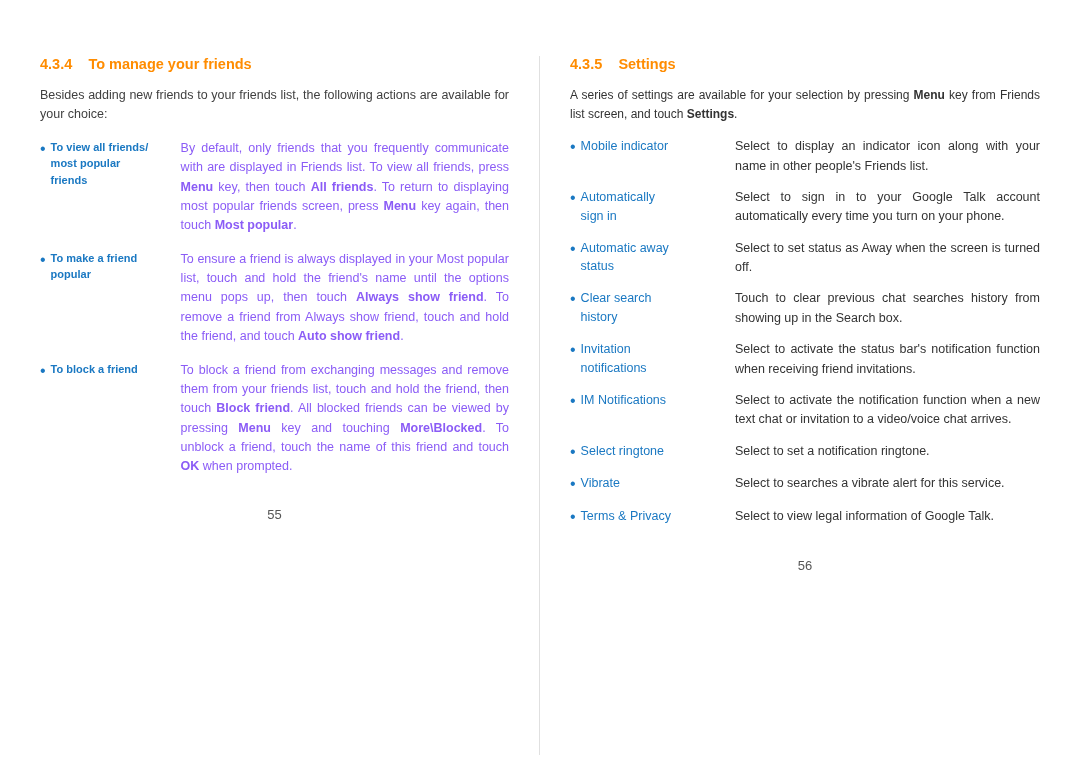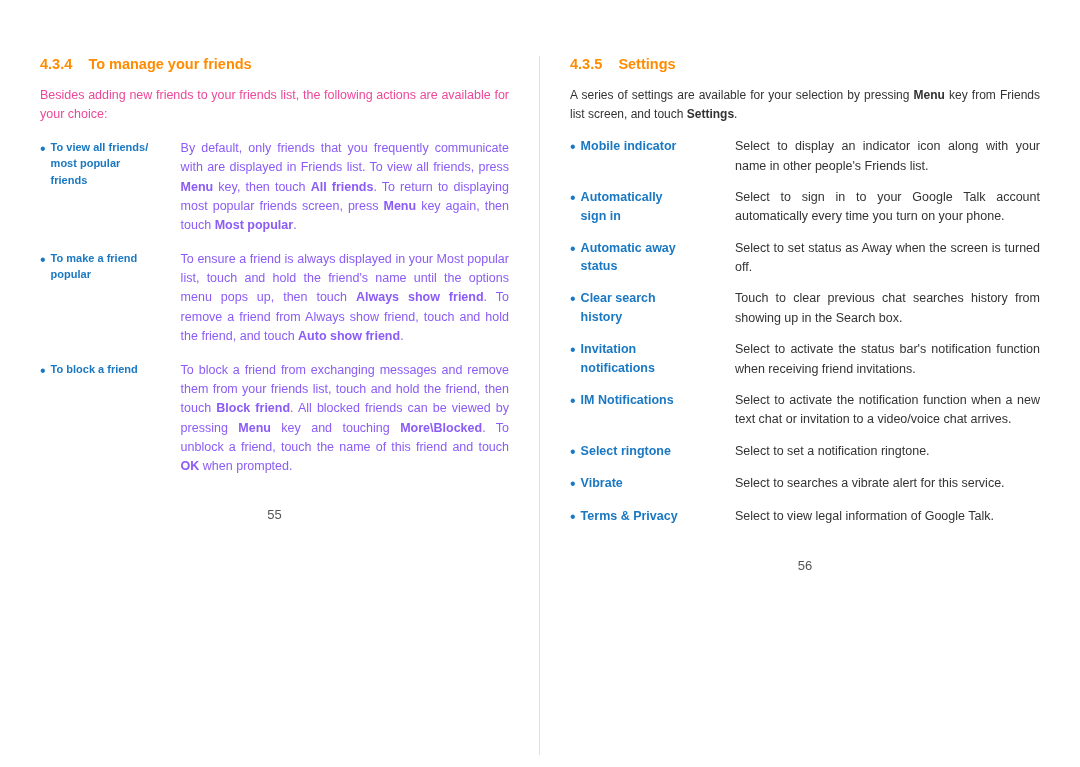--- a/index.html
+++ b/index.html
@@ -28,21 +28,21 @@
       padding: 0 40px 0 30px;
     }
     .section-heading {
       color: #ff8c00;
       font-size: 14.5px;
       font-weight: bold;
       margin-bottom: 14px;
     }
     .intro-text {
       font-size: 12.5px;
-      color: #ec4899;
+      color: #404040;
       line-height: 1.55;
       margin-bottom: 14px;
       text-align: justify;
     }
     .settings-intro {
       font-size: 12px;
       color: #333;
       line-height: 1.55;
       margin-bottom: 14px;
       text-align: justify;
@@ -100,21 +100,21 @@
     }
     .settings-dot {
       color: #1a78c2;
       font-size: 16px;
       margin-right: 5px;
       line-height: 1.3;
       flex-shrink: 0;
     }
     .settings-term {
       color: #1a78c2;
-      font-weight: bold;
+      font-weight: normal;
       font-size: 12.5px;
       line-height: 1.5;
     }
     .settings-desc {
       font-size: 12.5px;
       color: #333;
       line-height: 1.55;
       text-align: justify;
       flex: 1;
     }

